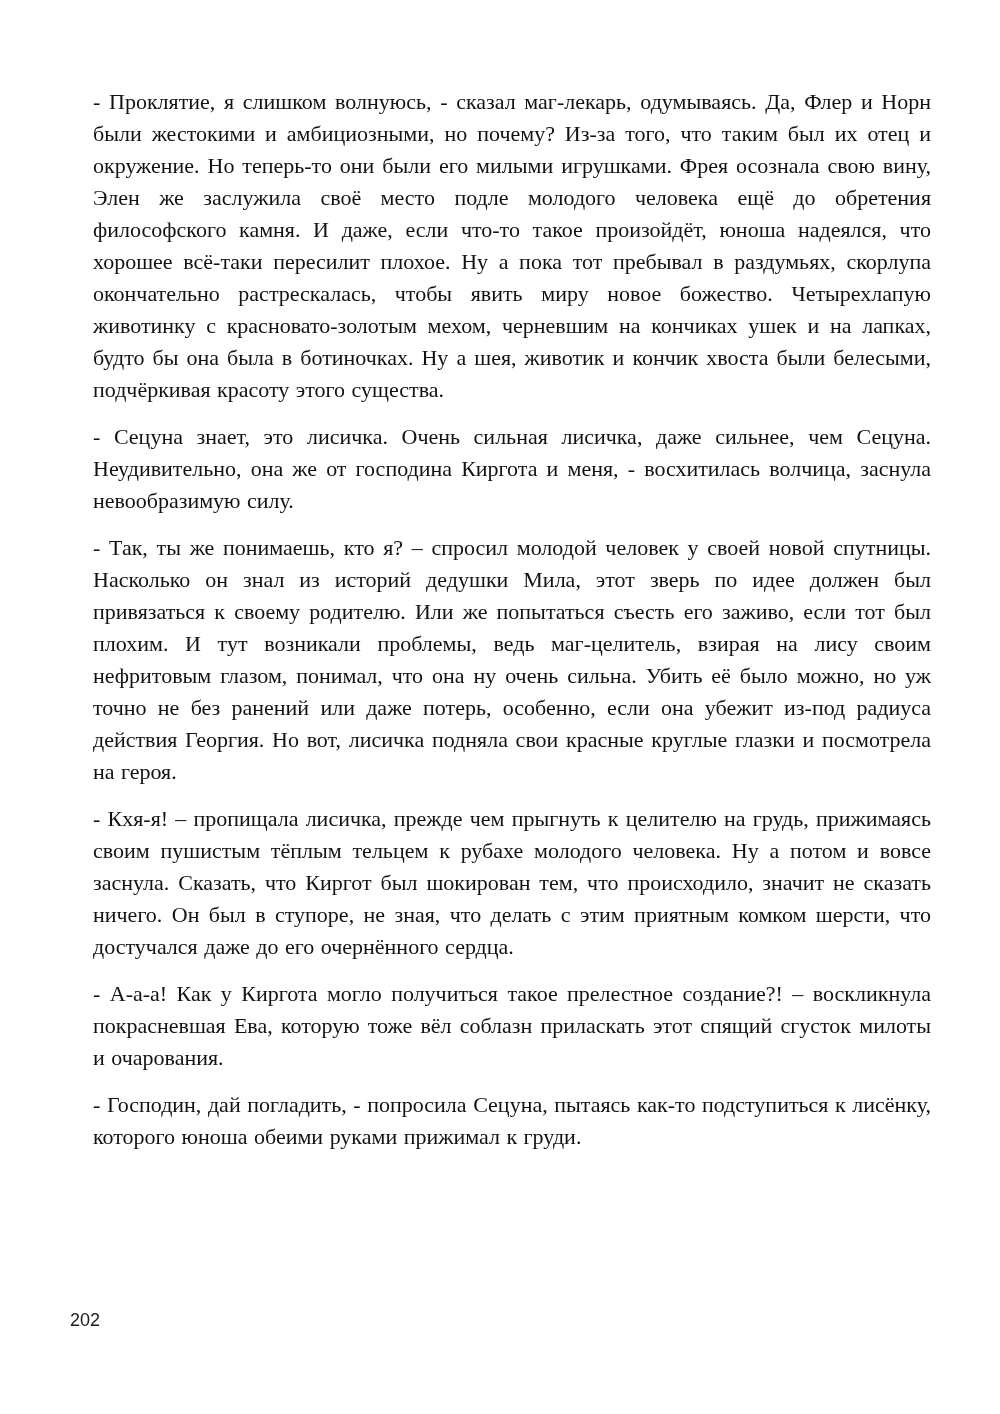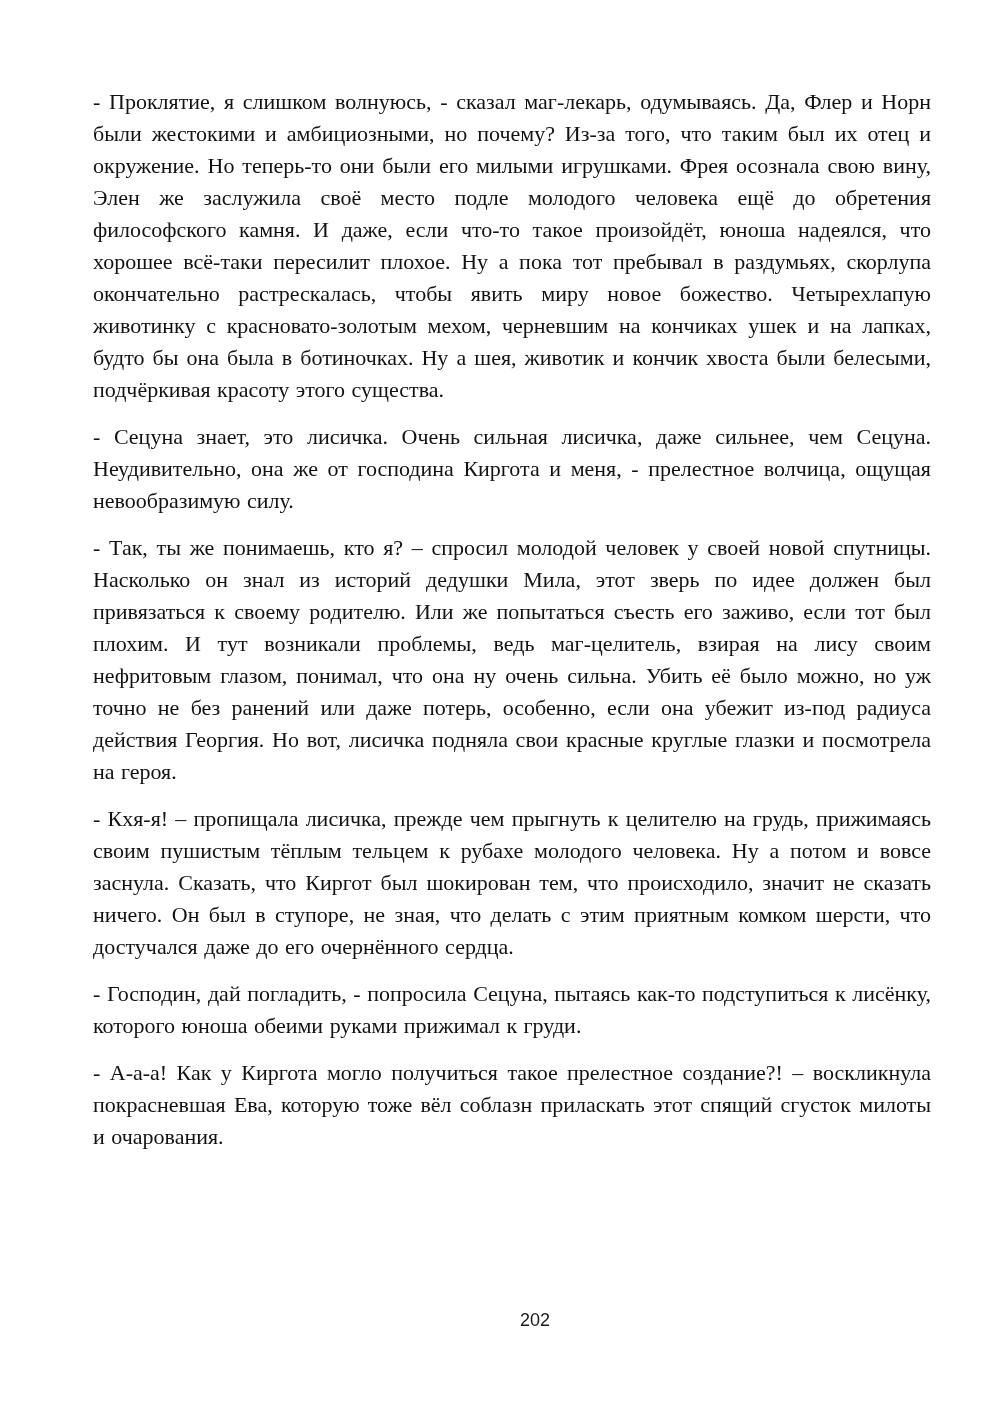--- a/index.html
+++ b/index.html
@@ -33,33 +33,32 @@
   .para:last-child {
     margin-bottom: 0;
   }
   .page-number {
     position: absolute;
     top: 1308px;
     left: 0;
     width: 1000px;
     box-sizing: border-box;
     padding-left: 70px;
-    text-align: center;
     font-family: "Liberation Sans", "DejaVu Sans", sans-serif;
     font-size: 18px;
     line-height: 24px;
     color: #1a1a1a;
   }
 </style>
 </head>
 <body>
 
 <div class="page">
   <div class="text-block">
     <p class="para">- Проклятие, я слишком волнуюсь, - сказал маг-лекарь, одумываясь. Да, Флер и Норн были жестокими и амбициозными, но почему? Из-за того, что таким был их отец и окружение. Но теперь-то они были его милыми игрушками. Фрея осознала свою вину, Элен же заслужила своё место подле молодого человека ещё до обретения философского камня. И даже, если что-то такое произойдёт, юноша надеялся, что хорошее всё-таки пересилит плохое. Ну а пока тот пребывал в раздумьях, скорлупа окончательно растрескалась, чтобы явить миру новое божество. Четырехлапую животинку с красновато-золотым мехом, черневшим на кончиках ушек и на лапках, будто бы она была в ботиночках. Ну а шея, животик и кончик хвоста были белесыми, подчёркивая красоту этого существа.</p>
-    <p class="para">- Сецуна знает, это лисичка. Очень сильная лисичка, даже сильнее, чем Сецуна. Неудивительно, она же от господина Киргота и меня, - прелестное волчица, ощущая невообразимую силу.</p>
+    <p class="para">- Сецуна знает, это лисичка. Очень сильная лисичка, даже сильнее, чем Сецуна. Неудивительно, она же от господина Киргота и меня, - восхитилась волчица, заснула невообразимую силу.</p>
     <p class="para">- Так, ты же понимаешь, кто я? – спросил молодой человек у своей новой спутницы. Насколько он знал из историй дедушки Мила, этот зверь по идее должен был привязаться к своему родителю. Или же попытаться съесть его заживо, если тот был плохим. И тут возникали проблемы, ведь маг-целитель, взирая на лису своим нефритовым глазом, понимал, что она ну очень сильна. Убить её было можно, но уж точно не без ранений или даже потерь, особенно, если она убежит из-под радиуса действия Георгия. Но вот, лисичка подняла свои красные круглые глазки и посмотрела на героя.</p>
     <p class="para">- Кхя-я! – пропищала лисичка, прежде чем прыгнуть к целителю на грудь, прижимаясь своим пушистым тёплым тельцем к рубахе молодого человека. Ну а потом и вовсе заснула. Сказать, что Киргот был шокирован тем, что происходило, значит не сказать ничего. Он был в ступоре, не зная, что делать с этим приятным комком шерсти, что достучался даже до его очернённого сердца.</p>
+    <p class="para">- А-а-а! Как у Киргота могло получиться такое прелестное создание?! – воскликнула покрасневшая Ева, которую тоже вёл соблазн приласкать этот спящий сгусток милоты и очарования.</p>
     <p class="para">- Господин, дай погладить, - попросила Сецуна, пытаясь как-то подступиться к лисёнку, которого юноша обеими руками прижимал к груди.</p>
-    <p class="para">- А-а-а! Как у Киргота могло получиться такое прелестное создание?! – воскликнула покрасневшая Ева, которую тоже вёл соблазн приласкать этот спящий сгусток милоты и очарования.</p>
   </div>
   <div class="page-number">202</div>
 </div>
 
 </body></html>

